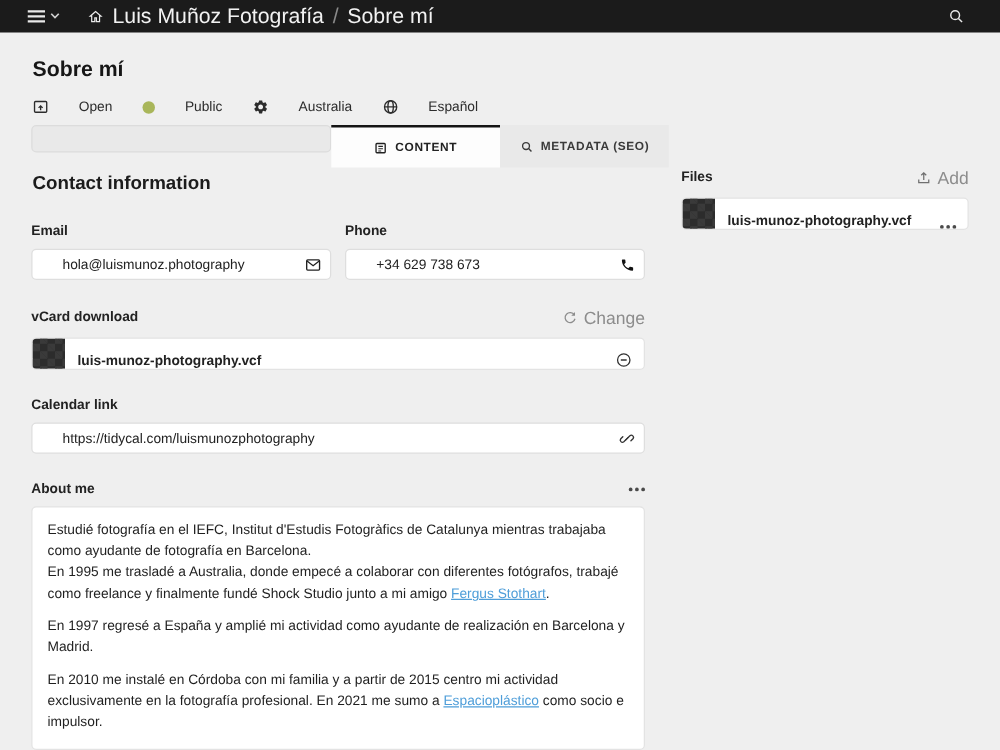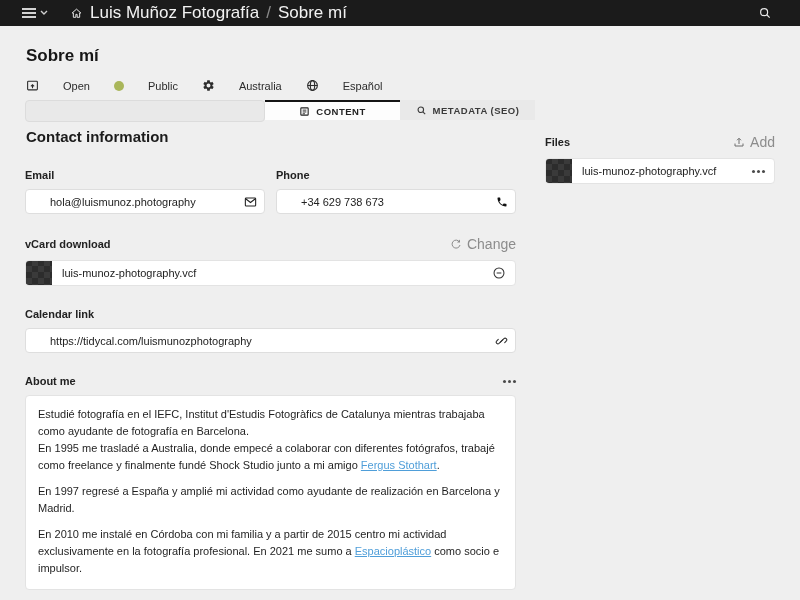--- a/index.html
+++ b/index.html
@@ -27,27 +27,27 @@
 
   
   .page-title{position:absolute;left:26px;top:46px;font-size:17px;font-weight:700;color:#161616;}
   .toolbar{position:absolute;left:26px;top:79px;display:flex;align-items:center;gap:24px;font-size:11px;color:#2c2c2c;}
   .toolbar .titem{display:flex;align-items:center;gap:24px;cursor:pointer;}
   .status-dot{width:10px;height:10px;border-radius:50%;}
 
   
   .tabrow{position:absolute;top:100px;left:0;width:800px;height:22px;}
   .empty-panel{position:absolute;left:25px;top:0;width:240px;height:22px;background:#e9e9e9;border:1px solid #dcdcdc;border-radius:4px;box-sizing:border-box;}
-  .tab{position:absolute;top:0;height:20px;display:flex;align-items:center;justify-content:center;gap:6px;
+  .tab{position:absolute;top:0;height:34px;display:flex;align-items:center;justify-content:center;gap:6px;
        font-size:9.5px;letter-spacing:.5px;font-weight:600;box-sizing:border-box;cursor:pointer;}
   .tab-content{left:265px;width:135px;background:#fdfdfd;border-top:2px solid #141414;color:#222;}
   .tab-metadata{left:400px;width:135px;background:#e9e9e9;color:#3a3a3a;}
 
   
-  .left-col{position:absolute;left:25px;top:124px;width:491px;}
+  .left-col{position:absolute;left:25px;top:134px;width:491px;}
   .right-col{position:absolute;left:545px;top:134px;width:230px;}
 
   h2.section-heading{margin:4px 0 24px 1px;font-size:15px;font-weight:600;color:#1c1c1c;}
 
   .field-grid{display:flex;gap:11px;}
   .field{width:240px;box-sizing:border-box;}
   .flabel{font-size:11px;font-weight:700;color:#222;margin-bottom:8px;}
   .label-row{display:flex;align-items:center;justify-content:space-between;margin-bottom:8px;}
   .label-row .flabel{margin-bottom:0;}
   .input-wrap{position:relative;}
@@ -57,22 +57,22 @@
     font-family:inherit;font-size:11px;color:#222;padding:0 28px 0 24px;outline:none;
   }
   .input-icon{position:absolute;right:8px;top:50%;transform:translateY(-50%);}
 
   .section{margin-top:22px;}
 
   .ghost-action{display:flex;align-items:center;gap:5px;font-size:14px;color:#8c8c8c;cursor:pointer;}
 
   
   .file-row{
-    display:flex;align-items:center;background:#fff;border-radius:4px;overflow:hidden;
-    height:26px;border:1px solid #e3e3e3;box-sizing:border-box;
+    display:flex;align-items:flex-end;background:#fff;border-radius:4px;overflow:hidden;
+    height:26px;border:1px solid #e3e3e3;box-sizing:border-box;font-weight:bold;
   }
   .thumb{
     width:26px;height:26px;flex:none;background-color:#2c2c2c;
     background-image:
       linear-gradient(45deg,#3a3a3a 25%,transparent 25%,transparent 75%,#3a3a3a 75%),
       linear-gradient(45deg,#3a3a3a 25%,transparent 25%,transparent 75%,#3a3a3a 75%);
     background-position:0 0,6px 6px;background-size:12px 12px;
   }
   .file-name{flex:1;font-size:11px;color:#222;padding:0 10px;white-space:nowrap;overflow:hidden;text-overflow:ellipsis;}
   .file-action{padding-right:9px;display:flex;align-items:center;cursor:pointer;}

